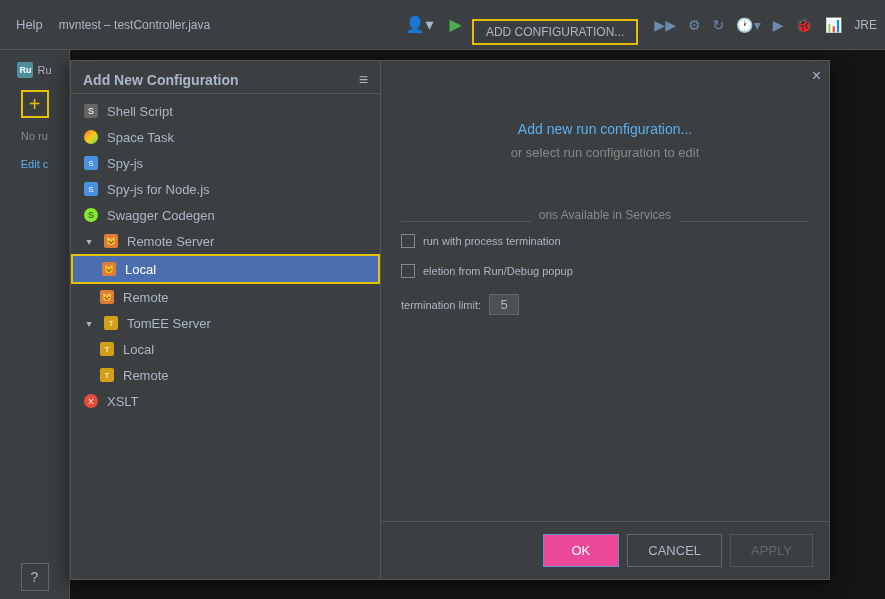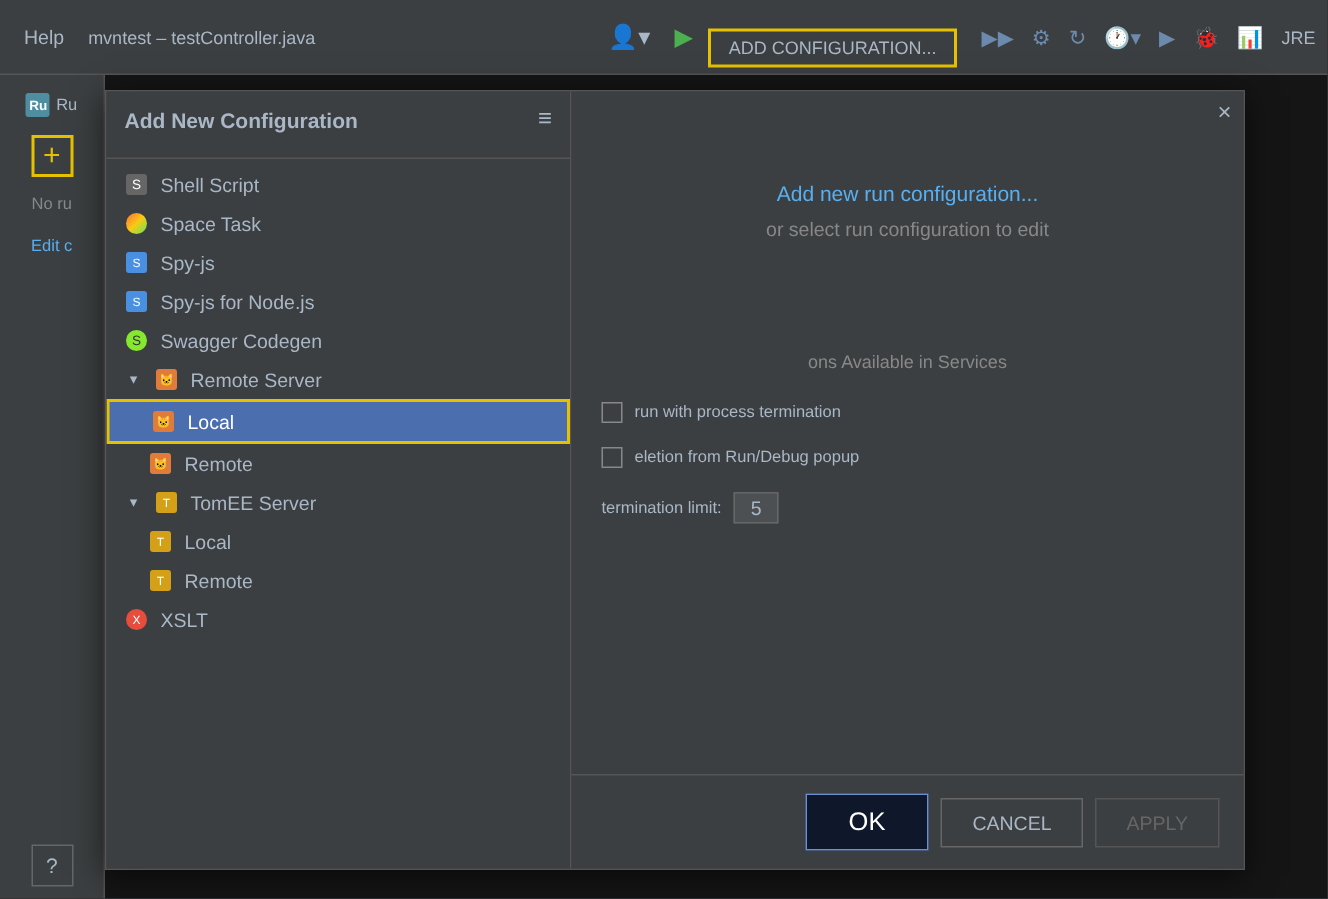--- a/index.html
+++ b/index.html
@@ -182,21 +182,21 @@
 
     
     .dialog-left {
       width: 310px;
       background: #3c3f41;
       border-right: 1px solid #555;
       display: flex;
       flex-direction: column;
     }
     .dialog-header {
-      padding: 10px 12px 16px;
+      padding: 10px 12px 4px;
       border-bottom: 1px solid #555;
       display: flex;
       align-items: center;
       justify-content: space-between;
     }
     .dialog-title {
       font-size: 14px;
       color: #a9b7c6;
       font-weight: bold;
     }
@@ -291,24 +291,23 @@
       color: #5aafef;
       font-size: 14px;
     }
     .or-select-text {
       color: #888;
       font-size: 13px;
     }
     .section-divider {
       width: 100%;
       display: flex;
-      align-items: center;
+      align-items: flex-end;
       gap: 8px;
-      margin-top: 58px;
-      flex-direction: column;
+      margin-top: 40px;
     }
     .divider-line {
       flex: 1;
       height: 1px;
       background: #555;
     }
     .divider-text {
       color: #888;
       font-size: 12px;
       white-space: nowrap;
@@ -349,25 +348,25 @@
     }
     .dialog-footer {
       display: flex;
       justify-content: flex-end;
       align-items: center;
       padding: 12px 16px;
       gap: 8px;
       border-top: 1px solid #555;
     }
     .btn-ok {
-      background: #0f172a;
+      background: #ec4899;
       border: 1px solid #6b8ecf;
       color: #fff;
       padding: 8px 28px;
-      font-size: 17px;
+      font-size: 13px;
       cursor: pointer;
     }
     .btn-cancel {
       background: transparent;
       border: 1px solid #666;
       color: #a9b7c6;
       padding: 8px 20px;
       font-size: 13px;
       cursor: pointer;
     }

